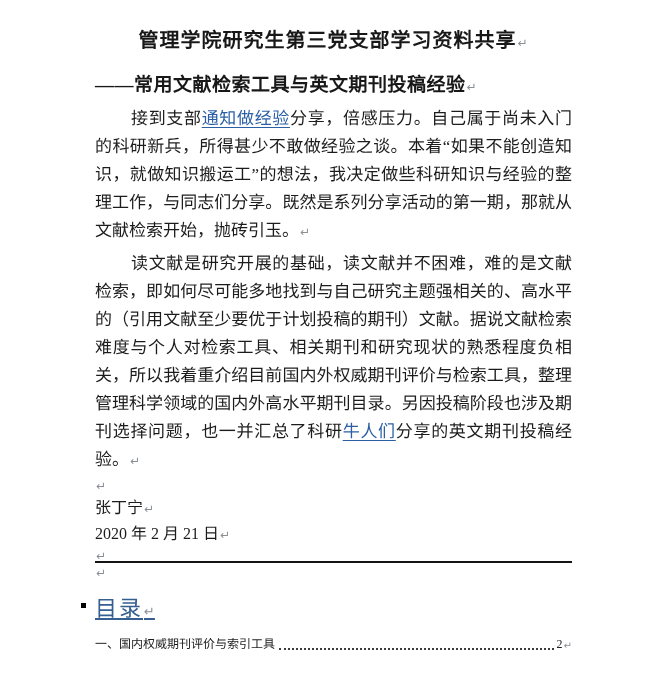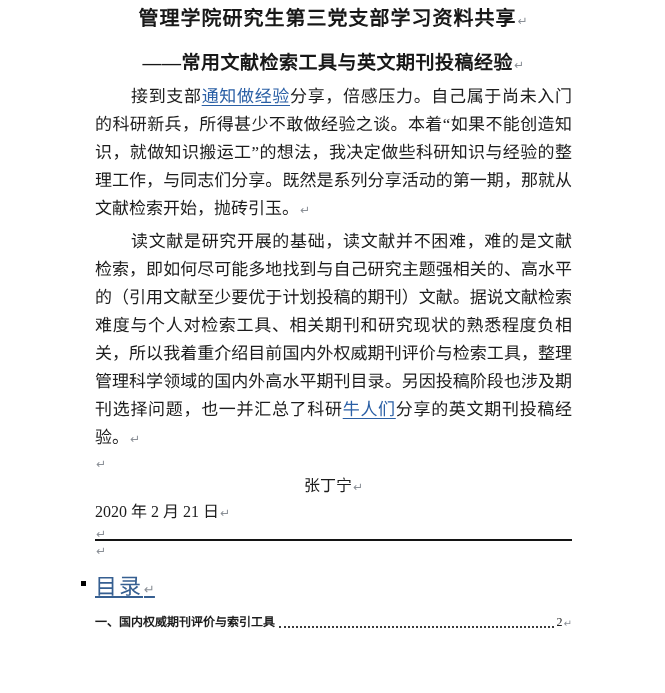--- a/index.html
+++ b/index.html
@@ -1,56 +1,56 @@
 <!DOCTYPE html>
 <html lang="zh-CN"><head>
 <meta charset="utf-8">
 <style>
   * { margin:0; padding:0; box-sizing:border-box; }
   html,body { width:665px; height:693px; background:#ffffff; overflow:hidden; }
   body {
     font-family:"Liberation Serif","DejaVu Serif",serif;
     color:#1c1c1c;
   }
-  .page { position:relative; width:665px; height:693px; padding:4px 93px 0 95px; }
+  .page { position:relative; width:665px; height:693px; padding:26px 93px 0 95px; }
 
   .pilcrow {
     font-family:"DejaVu Sans",sans-serif;
     color:#8a8f96;
     font-size:12px;
     padding-left:1px;
     font-weight:normal;
     user-select:none;
   }
 
   .doc-title {
     text-align:center; font-weight:bold; font-size:20px; line-height:28px;
     letter-spacing:1px; color:#181818;
   }
   .doc-subtitle {
-    text-align:center; font-weight:bold; font-size:19px; line-height:28px;
+    font-weight:bold; font-size:19px; line-height:28px;
     margin-top:14px; letter-spacing:0.5px; color:#181818;
   }
 
   .body-para {
     margin-top:4px; font-size:17px; line-height:28px;
     text-align:justify; text-justify:inter-character; text-indent:36px;
   }
   .body-para.first { }
 
   .hyperlink {
     color:#2a5fa5;
     text-decoration:underline;
     text-underline-offset:3px;
     cursor:pointer;
   }
 
   .empty-line { line-height:20px; }
 
-  .sig-line  { text-align:center; font-size:16px; line-height:24px; }
+  .sig-line  { text-align:left; font-size:16px; line-height:24px; }
   .date-line { font-size:16px; line-height:26px; }
 
   .sep-para {
     height:15px; border-bottom:2px solid #141414; line-height:13px;
   }
   .after-sep { line-height:17px; }
 
   .toc-heading {
     position:relative; margin-top:12px; font-size:22px; line-height:30px;
     color:#365f91; font-weight:normal; letter-spacing:2px;text-decoration:underline;
@@ -59,21 +59,21 @@
     position:absolute; left:-14px; top:9px; width:5px; height:5px; background:#000;
   }
   .toc-heading .pilcrow { font-size:13px; letter-spacing:0; }
 
   .toc-list { margin-top:9px; }
   .toc-row {
     display:flex; align-items:flex-end;
     font-size:12px; line-height:17px; white-space:nowrap;
   }
   .toc-row .toc-label { flex:0 1 auto; overflow:hidden; }
-  .toc-row.lvl1 .toc-label { font-weight:bold; }
+  .toc-row.lvl1 .toc-label { font-weight:normal; }
   .toc-dots {
     flex:1 1 auto; min-width:12px;
     border-bottom:2px dotted #3c3c3c;
     margin:0 3px 3px 4px; height:1px;
   }
   .toc-page { flex:0 0 auto; font-size:12px; }
   .toc-row .pilcrow { font-size:10px; line-height:14px; }
 </style>
 </head>
 <body>

